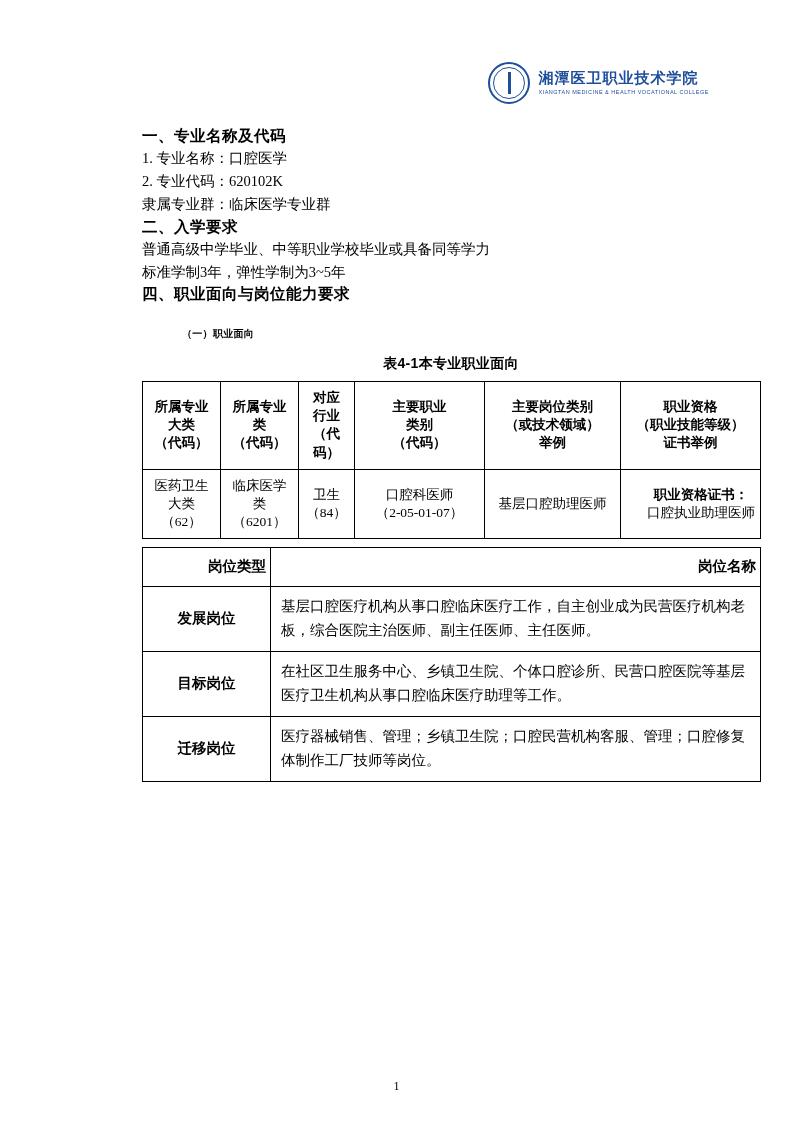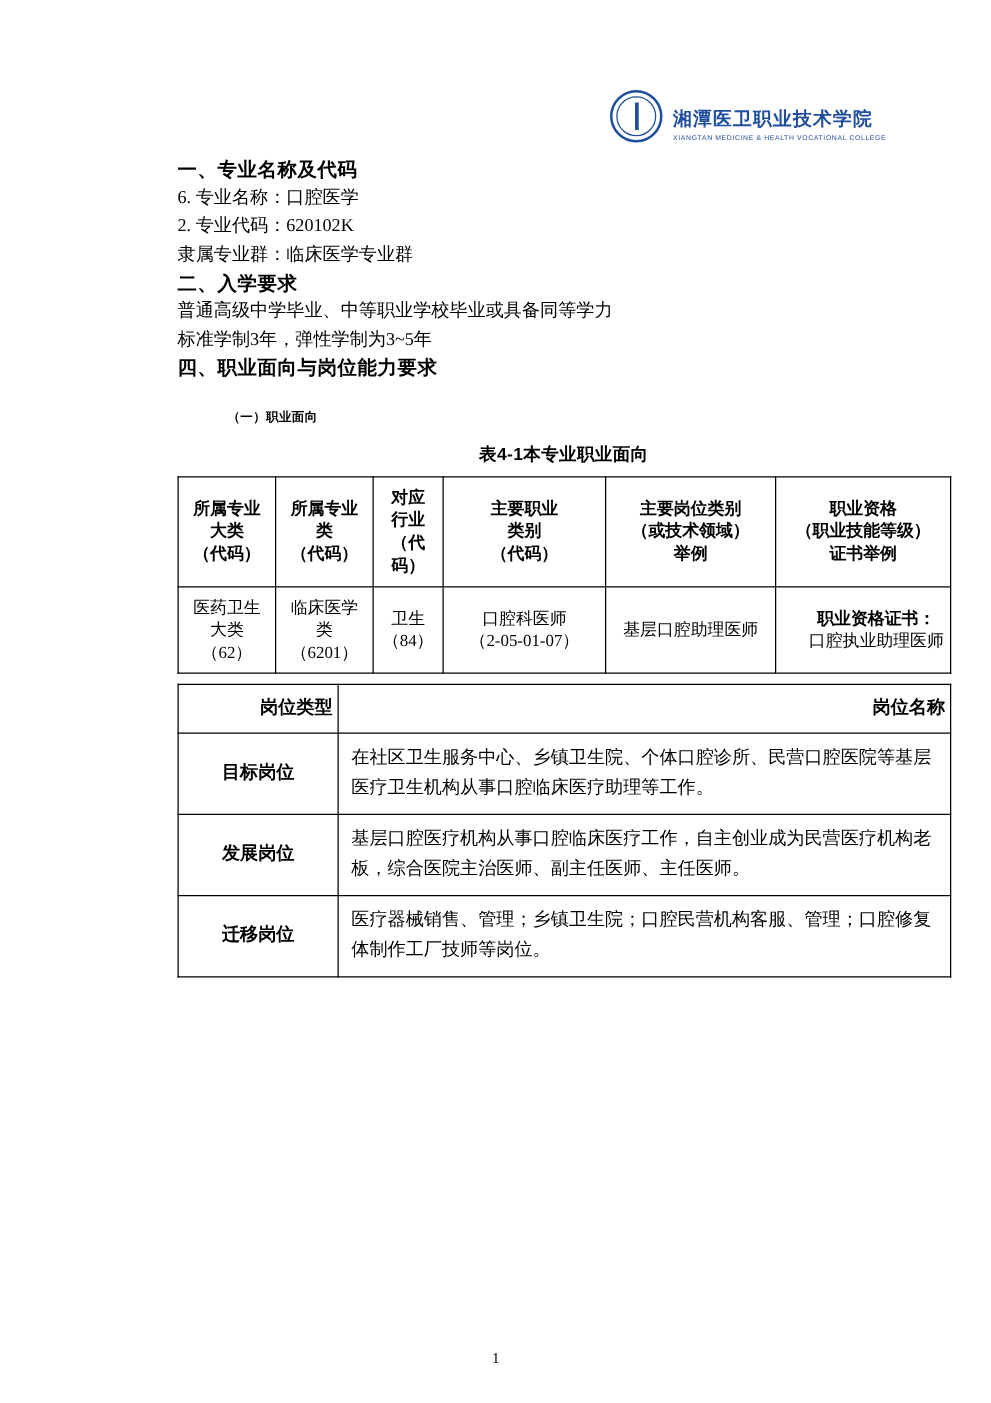--- a/index.html
+++ b/index.html
@@ -19,24 +19,24 @@
     position: relative;
     width: 793px;
     height: 1122px;
     box-sizing: border-box;
     padding: 0;
   }
 
   
   .logo-block {
     position: absolute;
-    top: 72px;
+    top: 62px;
     right: 84px;
     display: flex;
-    align-items: flex-end;
+    align-items: center;
     gap: 8px;
   }
   .logo-seal {
     width: 38px;
     height: 38px;
     border-radius: 50%;
     border: 2px solid #1f4e9c;
     position: relative;
     flex: none;
   }
@@ -207,21 +207,21 @@
     <div class="logo-seal"></div>
     <div class="logo-text">
       <span class="logo-cn">湘潭医卫职业技术学院</span>
       <span class="logo-en">XIANGTAN MEDICINE &amp; HEALTH VOCATIONAL COLLEGE</span>
     </div>
   </div>
 
   <div class="content">
 
     <h2 class="heading h-1">一、专业名称及代码</h2>
-    <p class="para item-1">6. 专业名称：口腔医学</p>
+    <p class="para item-1">1. 专业名称：口腔医学</p>
     <p class="para item-2">2. 专业代码：620102K</p>
     <p class="para item-3">隶属专业群：临床医学专业群</p>
 
     <h2 class="heading h-2">二、入学要求</h2>
     <p class="para para-entry">普通高级中学毕业、中等职业学校毕业或具备同等学力</p>
 
     <p class="para para-years">标准学制3年，弹性学制为3~5年</p>
 
     <h2 class="heading h-4">四、职业面向与岗位能力要求</h2>
     <h3 class="subheading">（一）职业面向</h3>
@@ -310,28 +310,28 @@
         <col style="width:490px">
       </colgroup>
       <thead>
         <tr>
           <th>岗位类型</th>
           <th>岗位名称</th>
         </tr>
       </thead>
       <tbody>
         <tr>
+          <td class="rowhead">发展岗位</td>
+          <td class="rowbody">基层口腔医疗机构从事口腔临床医疗工作，自主创业成为民营医疗机构老板，综合医院主治医师、副主任医师、主任医师。</td>
+        </tr>
+        <tr>
           <td class="rowhead">目标岗位</td>
           <td class="rowbody">在社区卫生服务中心、乡镇卫生院、个体口腔诊所、民营口腔医院等基层医疗卫生机构从事口腔临床医疗助理等工作。</td>
         </tr>
         <tr>
-          <td class="rowhead">发展岗位</td>
-          <td class="rowbody">基层口腔医疗机构从事口腔临床医疗工作，自主创业成为民营医疗机构老板，综合医院主治医师、副主任医师、主任医师。</td>
-        </tr>
-        <tr>
           <td class="rowhead">迁移岗位</td>
           <td class="rowbody">医疗器械销售、管理；乡镇卫生院；口腔民营机构客服、管理；口腔修复体制作工厂技师等岗位。</td>
         </tr>
       </tbody>
     </table>
 
   </div>
 
   <div class="page-number">1</div>
 

